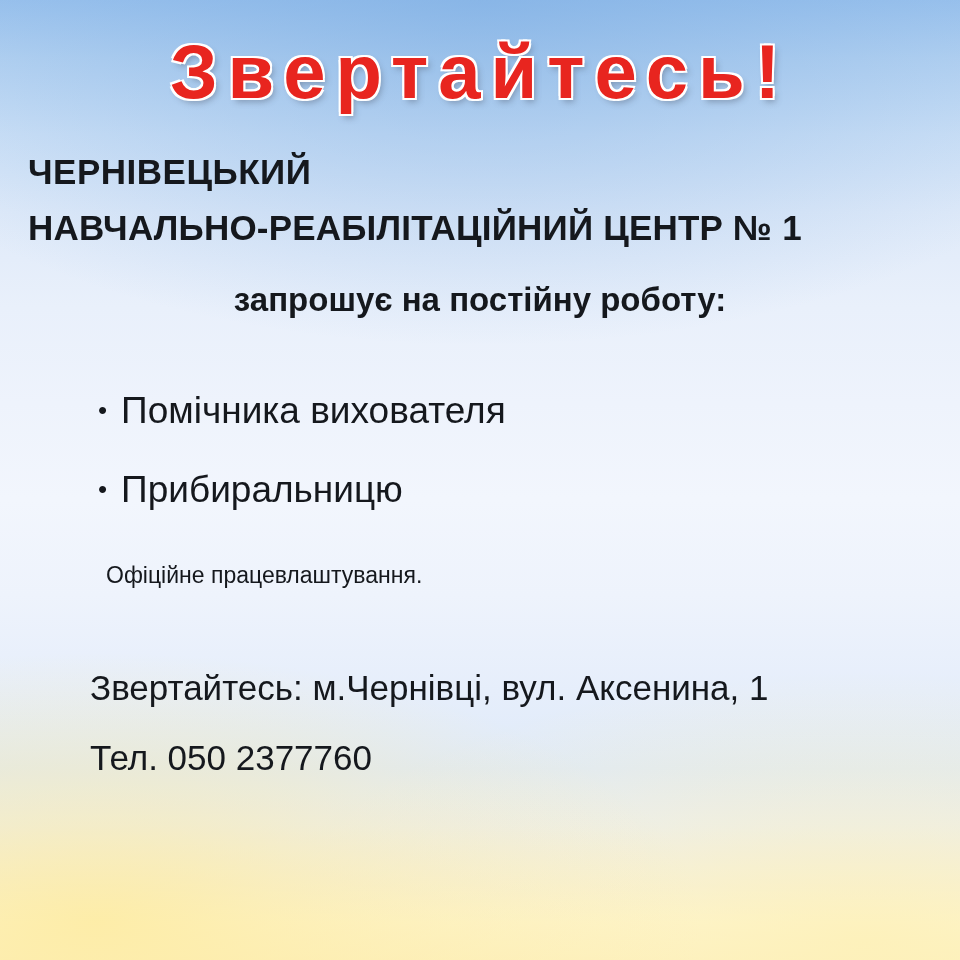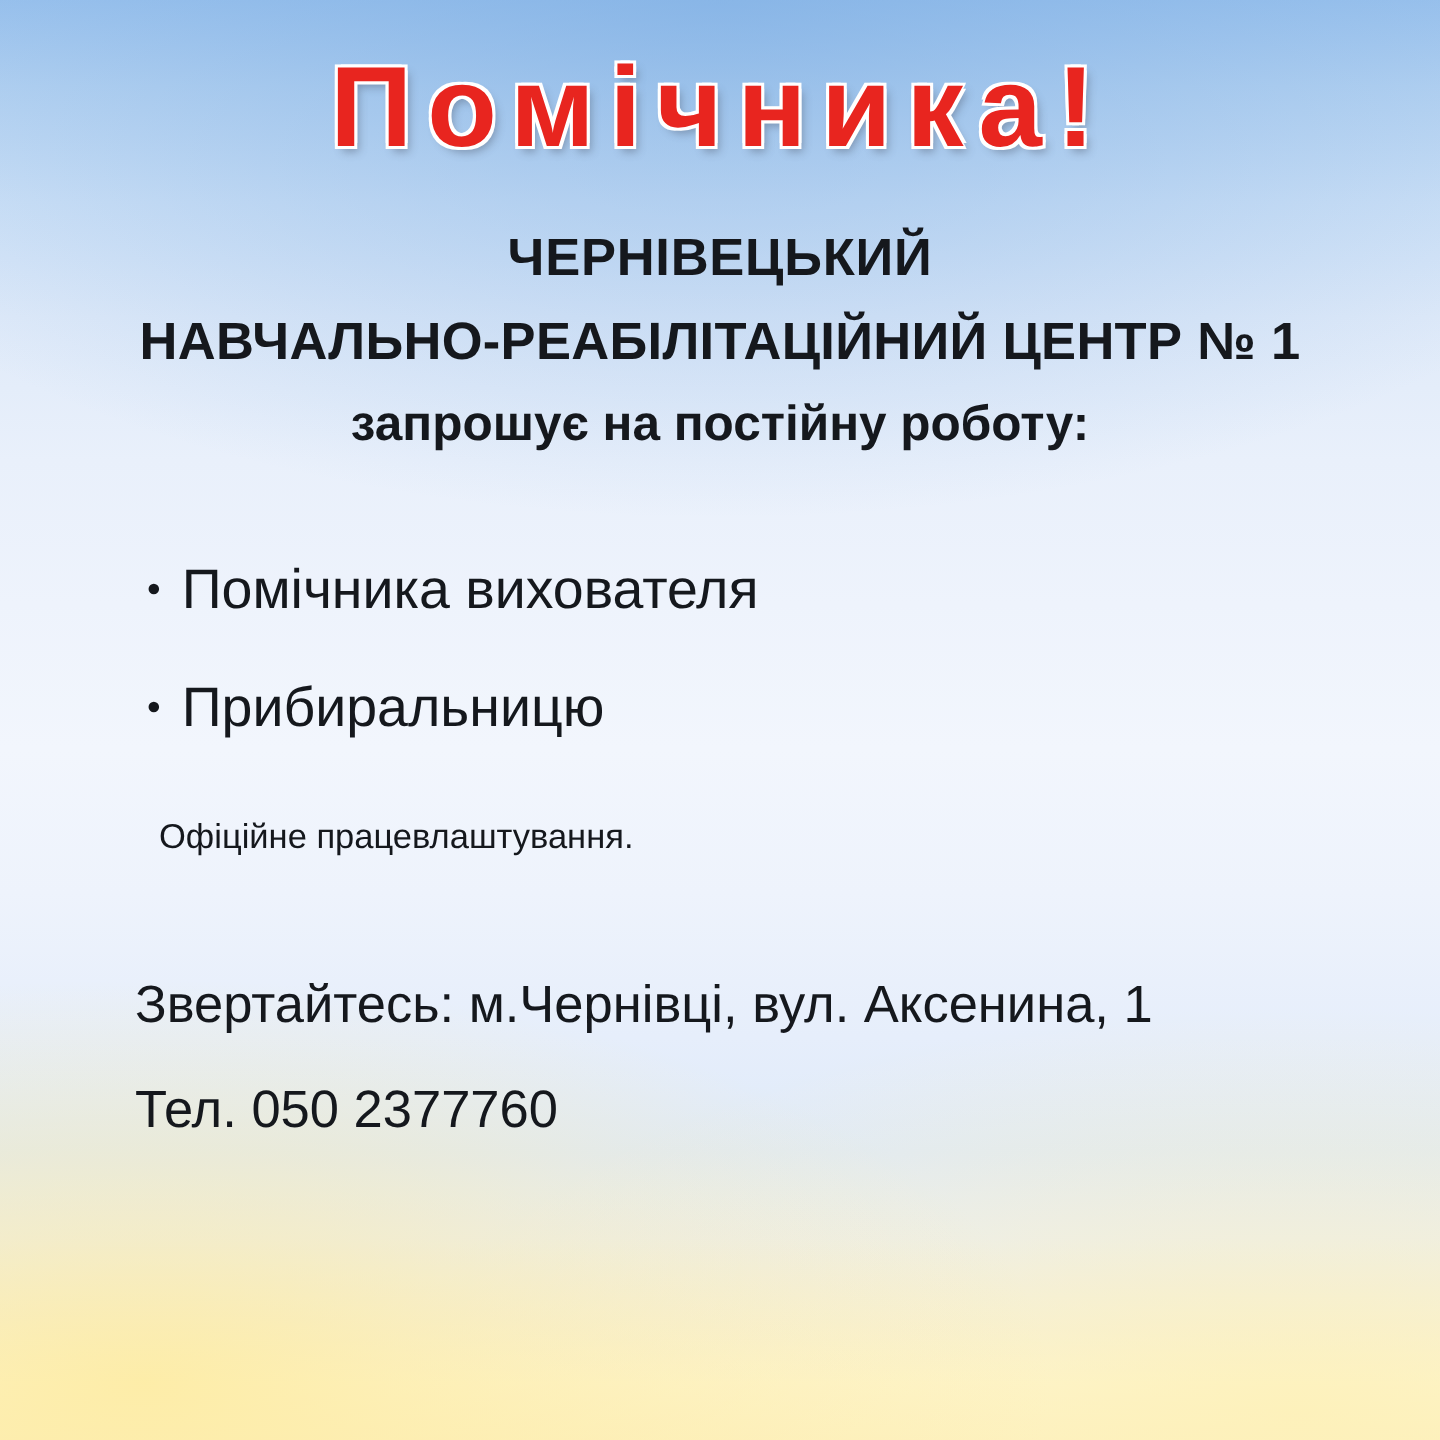--- a/index.html
+++ b/index.html
@@ -68,21 +68,20 @@
     text-shadow:
       0 0 2px #ffffff,
       2px 2px 0 #ffffff,
       -2px 2px 0 #ffffff,
       2px -2px 0 #ffffff,
       -2px -2px 0 #ffffff,
       3px 4px 6px rgba(80,90,110,0.45);
   }
 
   .org {
-    text-align: center;
     font-weight: bold;
     color: #15181d;
     margin-top: 40px;
   }
   .org .line1 {
     font-size: 35px;
     letter-spacing: 0.5px;
     line-height: 1.25;
   }
   .org .line2 {
@@ -90,21 +89,21 @@
     letter-spacing: 0.2px;
     line-height: 1.35;
     margin-top: 10px;
     white-space: nowrap;
   }
   .invite {
     text-align: center;
     font-weight: bold;
     font-size: 33px;
     color: #15181d;
-    margin-top: 12px;
+    margin-top: 30px;
   }
 
   .vacancies {
     margin: 72px 0 0 70px;
     padding: 0;
     list-style: none;
   }
   .vacancies li {
     font-size: 37px;
     color: #15181d;
@@ -141,21 +140,21 @@
     margin-top: 28px;
     line-height: 1.2;
   }
 </style>
 </head>
 <body>
 
 <div class="poster">
   <div class="content">
 
-    <h1 class="headline">Помічника!</h1>
+    <h1 class="headline">Звертайтесь!</h1>
 
     <div class="org">
       <div class="line1">ЧЕРНІВЕЦЬКИЙ</div>
       <div class="line2">НАВЧАЛЬНО-РЕАБІЛІТАЦІЙНИЙ ЦЕНТР № 1</div>
     </div>
 
     <div class="invite">запрошує на постійну роботу:</div>
 
     <ul class="vacancies">
       <li>

